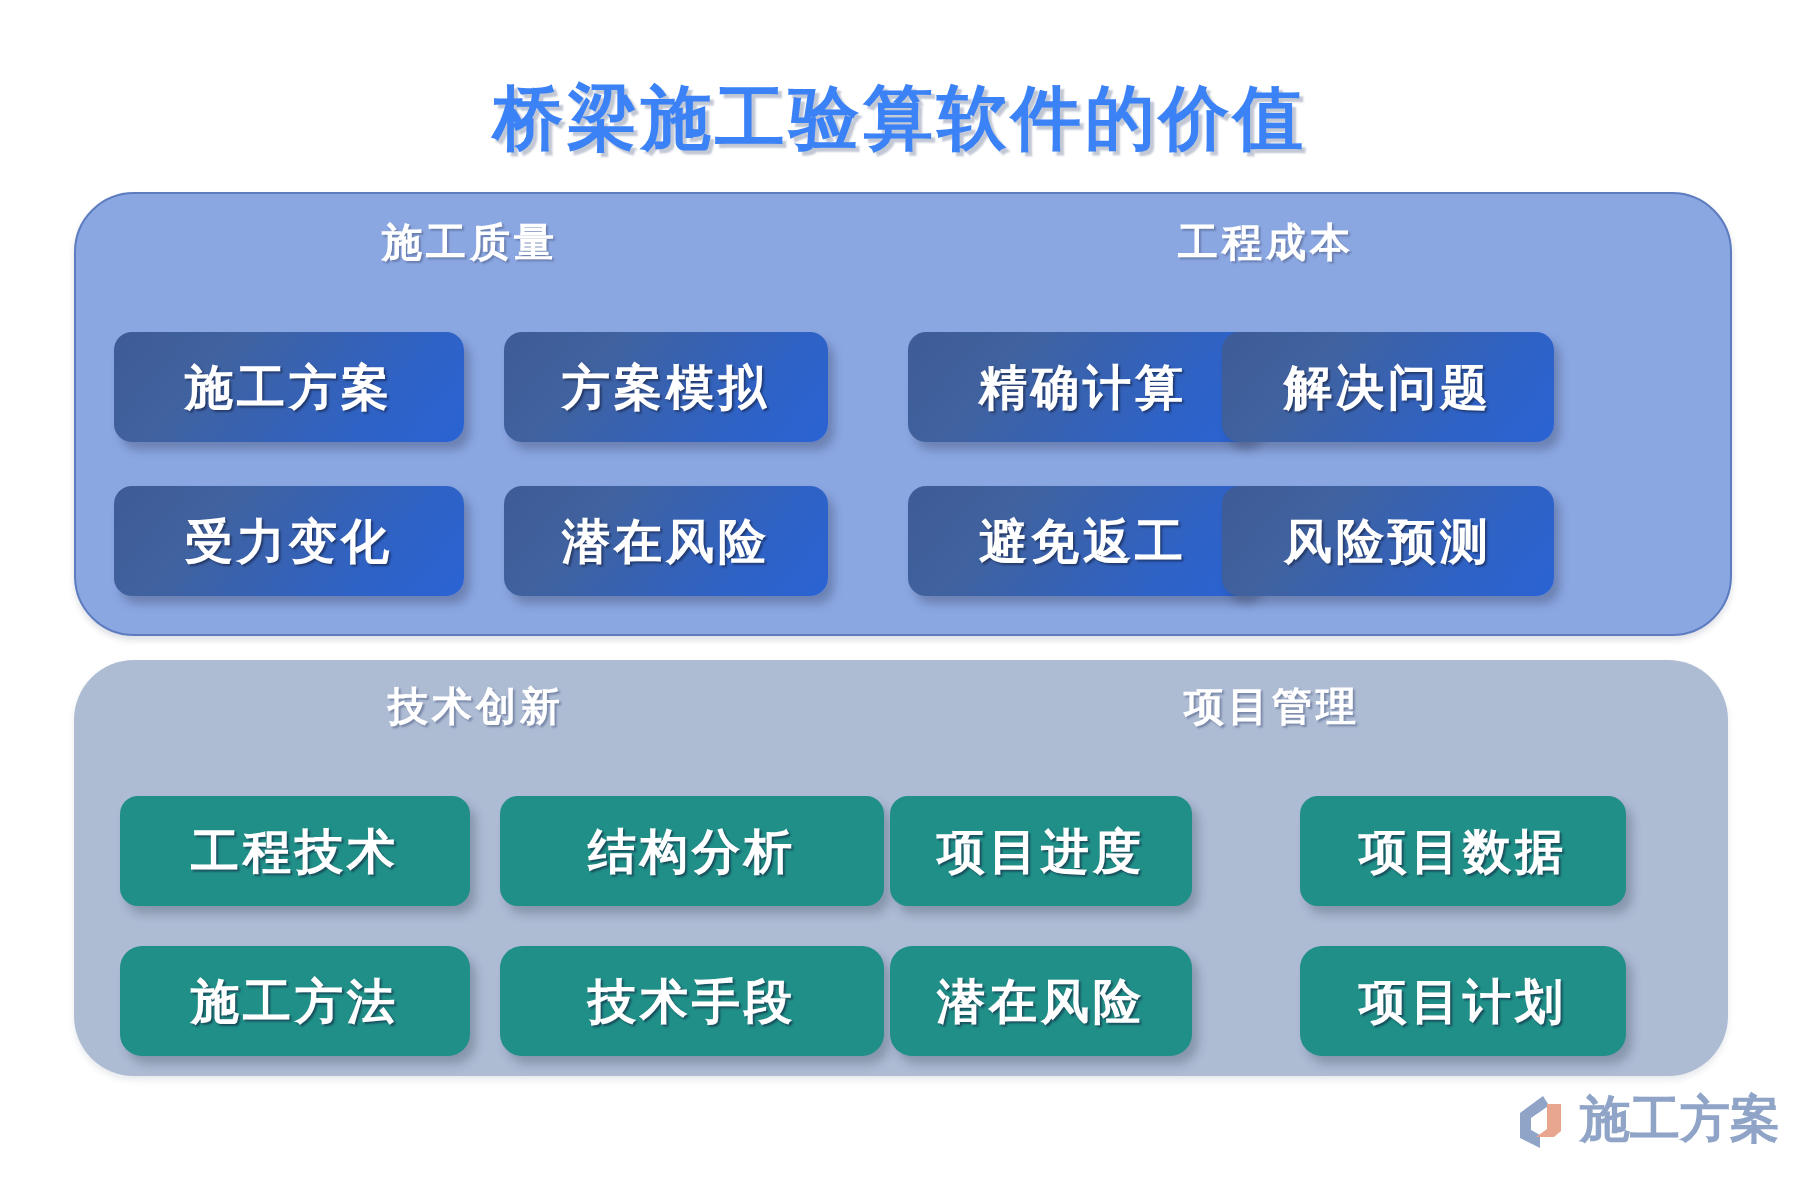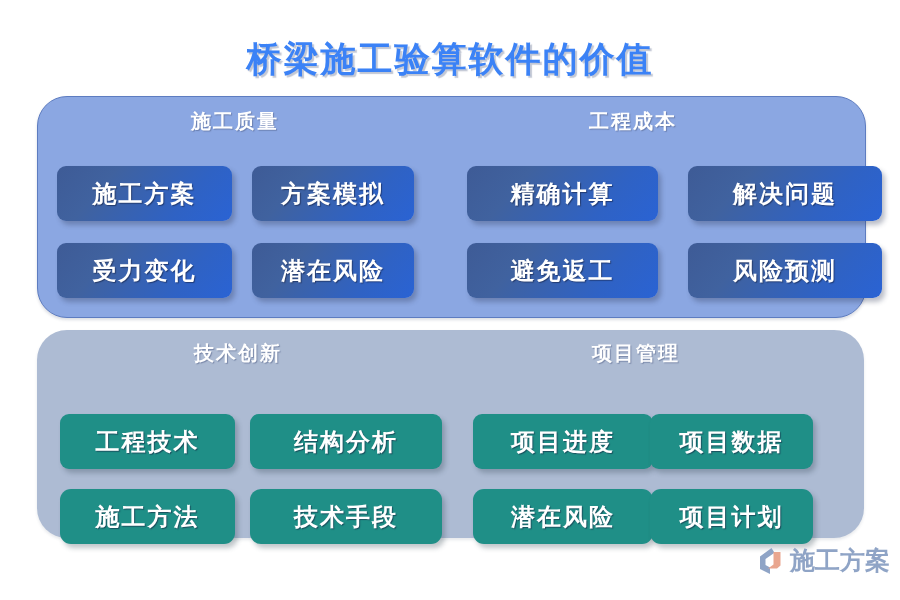--- a/index.html
+++ b/index.html
@@ -90,37 +90,36 @@
     text-shadow: 1px 1px 1px rgba(20,30,60,0.55);
     box-shadow: 3px 4px 5px rgba(45,55,85,0.33);
     box-sizing: border-box;
   }
   .chip-blue {
     background: linear-gradient(130deg, #3e5b96 0%, #40629f 28%, #2f62c4 72%, #2a63d4 100%);
   }
   .chip-teal {
     background: #1f8f87;
     box-shadow: 3px 4px 5px rgba(45,65,80,0.30);
-    margin-top: 16px;
   }
 
   
   .c-r1 { top: 166px; height: 55px; }
   .c-r2 { top: 243px; height: 55px; }
   .c-c1 { left: 57px;  width: 175px; }
   .c-c2 { left: 252px; width: 162px; }
-  .c-c3 { left: 467px; width: 191px; }
-  .c-c4 { left: 688px; width: 194px; }
+  .c-c3 { left: 454px; width: 175px; }
+  .c-c4 { left: 611px; width: 166px; }
 
   
   .d-r1 { top: 398px; height: 55px; }
   .d-r2 { top: 473px; height: 55px; border-radius: 11px; }
   .d-c1 { left: 60px;  width: 175px; }
   .d-c2 { left: 250px; width: 192px; }
-  .d-c3 { left: 473px; width: 180px; }
+  .d-c3 { left: 445px; width: 151px; }
   .d-c4 { left: 650px; width: 163px; }
 
   
   .logo {
     position: absolute;
     left: 757px;
     top: 545px;
     width: 140px;
     height: 48px;
   }

